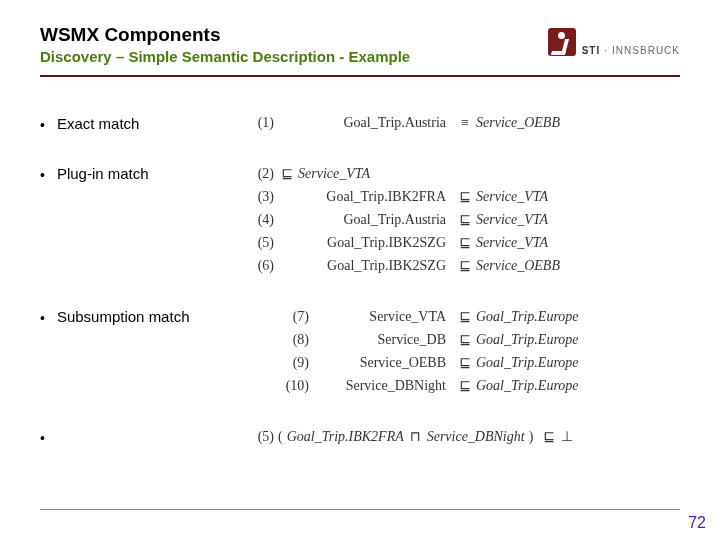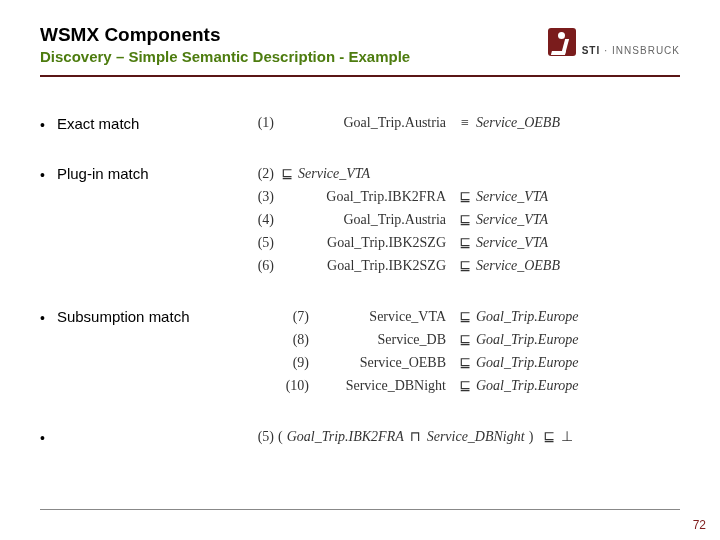--- a/index.html
+++ b/index.html
@@ -136,22 +136,22 @@
     position: absolute;
     bottom: 30px;
     left: 40px;
     right: 40px;
     border-top: 1px solid #888;
   }
   .page-num {
     position: absolute;
     bottom: 8px;
     right: 14px;
-    font-size: 12px;
-    color: #7f1d1d;
+    font-size: 16px;
+    color: #4c1d95;
   }
 </style>
 </head>
 <body>
 
 <div class="slide">
   <div class="header-row">
     <div class="title-block">
       <h1 class="title">WSMX Components</h1>
       <div class="subtitle">Discovery – Simple Semantic Description - Example</div>

